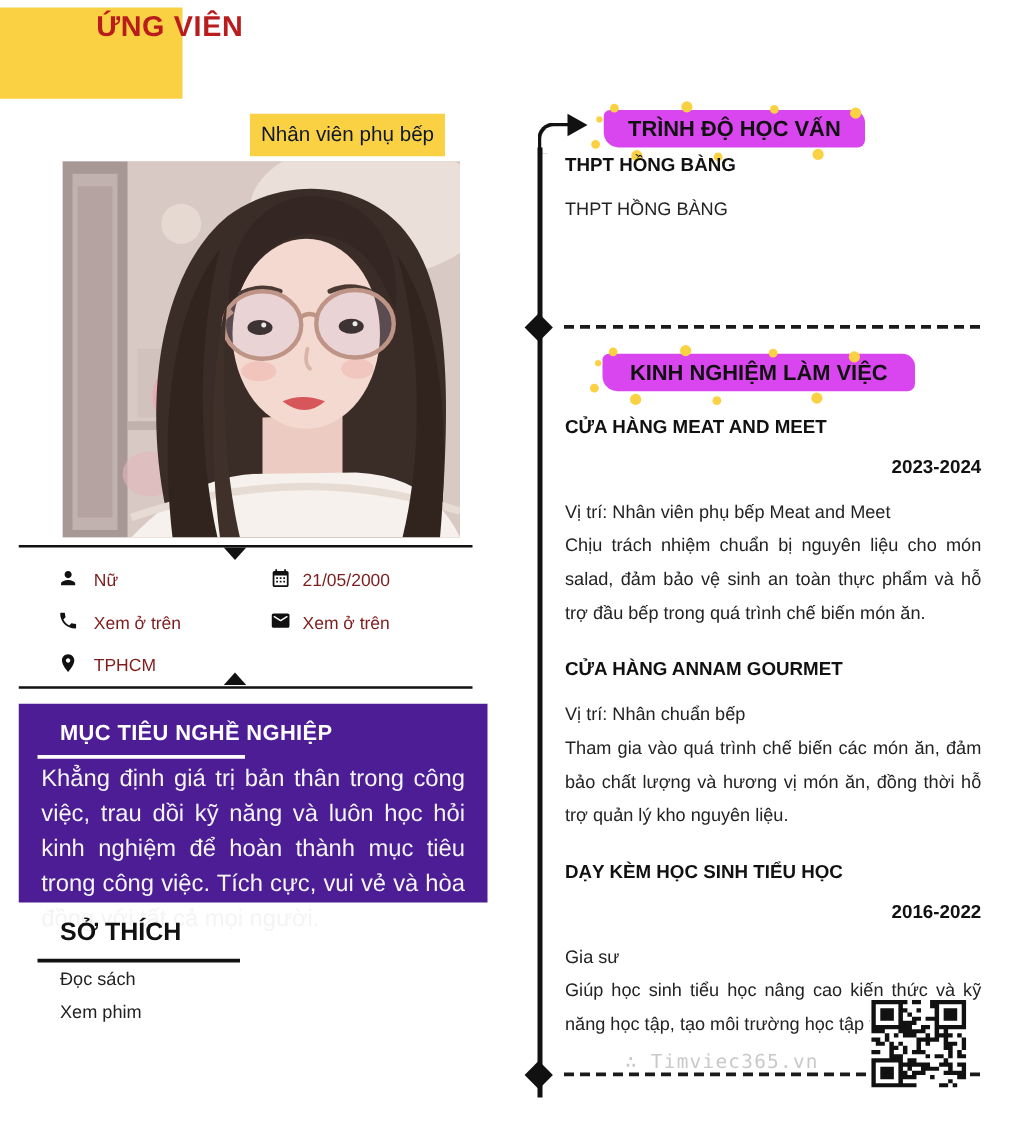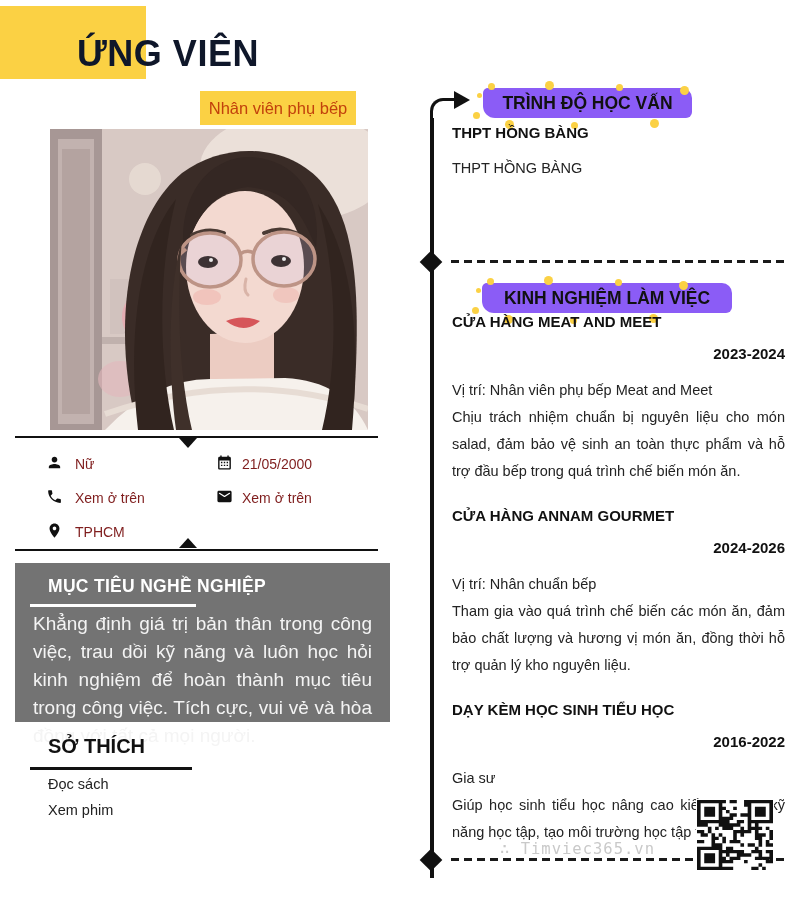--- a/index.html
+++ b/index.html
@@ -5,56 +5,56 @@
   html,body{margin:0;padding:0;}
   body{
     width:811px;height:905px;position:relative;background:#ffffff;
     font-family:"Liberation Sans","DejaVu Sans",sans-serif;color:#1a1a1a;
     overflow:hidden;
   }
   .abs{position:absolute;}
 
   
   .title-box{left:0;top:6px;width:146px;height:73px;background:#FBD144;}
-  .page-title{left:77px;top:33px;font-size:36px;font-weight:700;letter-spacing:.5px;color:#0f172a;white-space:nowrap;}
+  .page-title{left:77px;top:8px;font-size:23px;font-weight:700;letter-spacing:.5px;color:#b91c1c;white-space:nowrap;}
   .job-label{left:200px;top:91px;width:156px;height:34px;background:#FBD144;
-    display:flex;align-items:center;justify-content:center;font-size:16.5px;color:#c2410c;}
+    display:flex;align-items:center;justify-content:center;font-size:16.5px;color:#0f172a;}
 
   
   .photo{left:50px;top:129px;width:318px;height:301px;overflow:hidden;background:#d9cbc6;}
   .photo svg{display:block;}
 
   
   .hline{height:2px;background:#111;}
   .tri-down{width:0;height:0;border-left:9px solid transparent;border-right:9px solid transparent;border-top:10px solid #111;}
   .tri-up{width:0;height:0;border-left:9px solid transparent;border-right:9px solid transparent;border-bottom:10px solid #111;}
   .c-icon{width:17px;height:17px;}
   .c-icon svg{display:block;width:100%;height:100%;fill:#111;}
   .c-label{font-size:14px;color:#7f1d1d;white-space:nowrap;text-align:center;}
 
   
-  .objective-box{left:15px;top:563px;width:375px;height:159px;background:#737373;color:#fff;}
+  .objective-box{left:15px;top:563px;width:375px;height:159px;background:#4c1d95;color:#fff;}
   .objective-title{position:absolute;left:33px;top:13px;font-size:17.5px;font-weight:700;letter-spacing:.3px;}
   .objective-underline{position:absolute;left:15px;top:41px;width:166px;height:2.5px;background:#fff;}
   .objective-text{position:absolute;left:18px;top:47px;width:339px;font-size:19px;line-height:28px;text-align:justify;color:#f4f4f4;}
 
   
   .hobby-title{left:48px;top:735px;font-size:20px;font-weight:700;color:#111;}
   .hobby-underline{left:30px;top:767px;width:162px;height:3px;background:#111;}
   .hobby-item{left:48px;font-size:14.5px;color:#222;}
 
   
   .tl-curve{left:430px;top:98px;width:26px;height:22px;border-left:3.5px solid #111;border-top:3.5px solid #111;border-top-left-radius:13px;}
   .tl-arrow{left:454px;top:91px;width:0;height:0;border-top:9px solid transparent;border-bottom:9px solid transparent;border-left:16px solid #111;}
   .tl-vline{left:430px;top:118px;width:3.5px;height:760px;background:#111;}
   .tl-diamond{width:16px;height:16px;background:#111;transform:rotate(45deg);}
   .tl-dash{height:3px;background:repeating-linear-gradient(90deg,#1a1a1a 0 8px,transparent 8px 13px);}
 
   
-  .hl{background:#8b5cf6;display:flex;align-items:center;justify-content:center;
+  .hl{background:#d946ef;display:flex;align-items:center;justify-content:center;
       font-weight:700;font-size:17.5px;color:#111;border-radius:5px 10px 6px 12px;}
   .hl::after{content:"";position:absolute;width:5px;height:5px;border-radius:50%;background:#FBD144;
       left:-6px;top:5px;
       box-shadow:12px -9px 0 1px #FBD144,70px -10px 0 2px #FBD144,140px -8px 0 1px #FBD144,
                  205px -5px 0 2px #FBD144,175px 28px 0 2px #FBD144,95px 30px 0 1px #FBD144,
                  30px 29px 0 2px #FBD144,-3px 20px 0 1px #FBD144;}
   .rc{width:333px;font-size:14.5px;line-height:27px;color:#232323;}
   .rc-h{font-size:15px;font-weight:700;color:#111;line-height:20px;white-space:nowrap;}
   .rc-period{font-size:15px;font-weight:700;color:#111;text-align:right;margin-top:12px;line-height:20px;}
   .rc-sub{margin-top:12px;}
@@ -185,30 +185,29 @@
 <div class="abs tl-diamond" style="left:423px;top:852px;"></div>
 <div class="abs tl-dash" style="left:451px;top:858px;width:334px;"></div>
 
 <div class="abs hl" style="left:483px;top:88px;width:209px;height:30px;">TRÌNH ĐỘ HỌC VẤN</div>
 <div class="abs rc" style="left:452px;top:123px;">
   <div class="rc-h">THPT HỒNG BÀNG</div>
   <div class="rc-sub">THPT HỒNG BÀNG</div>
 </div>
 
 <div class="abs hl" style="left:482px;top:283px;width:250px;height:30px;">KINH NGHIỆM LÀM VIỆC</div>
-<div class="abs rc" style="left:452px;top:312px;">
+<div class="abs rc" style="left:452px;top:332px;">
   <div class="job">
     <div class="rc-h">CỬA HÀNG MEAT AND MEET</div>
     <div class="rc-period">2023-2024</div>
     <div class="rc-sub">Vị trí: Nhân viên phụ bếp Meat and Meet</div>
     <div class="rc-desc">Chịu trách nhiệm chuẩn bị nguyên liệu cho món salad, đảm bảo vệ sinh an toàn thực phẩm và hỗ trợ đầu bếp trong quá trình chế biến món ăn.</div>
   </div>
   <div class="job">
     <div class="rc-h">CỬA HÀNG ANNAM GOURMET</div>
-    <div class="rc-period">2024-2026</div>
     <div class="rc-sub">Vị trí: Nhân chuẩn bếp</div>
     <div class="rc-desc">Tham gia vào quá trình chế biến các món ăn, đảm bảo chất lượng và hương vị món ăn, đồng thời hỗ trợ quản lý kho nguyên liệu.</div>
   </div>
   <div class="job">
     <div class="rc-h">DẠY KÈM HỌC SINH TIỂU HỌC</div>
     <div class="rc-period">2016-2022</div>
     <div class="rc-sub">Gia sư</div>
     <div class="rc-desc">Giúp học sinh tiểu học nâng cao kiến thức và kỹ năng học tập, tạo môi trường học tập tích cực v</div>
   </div>
 </div>

